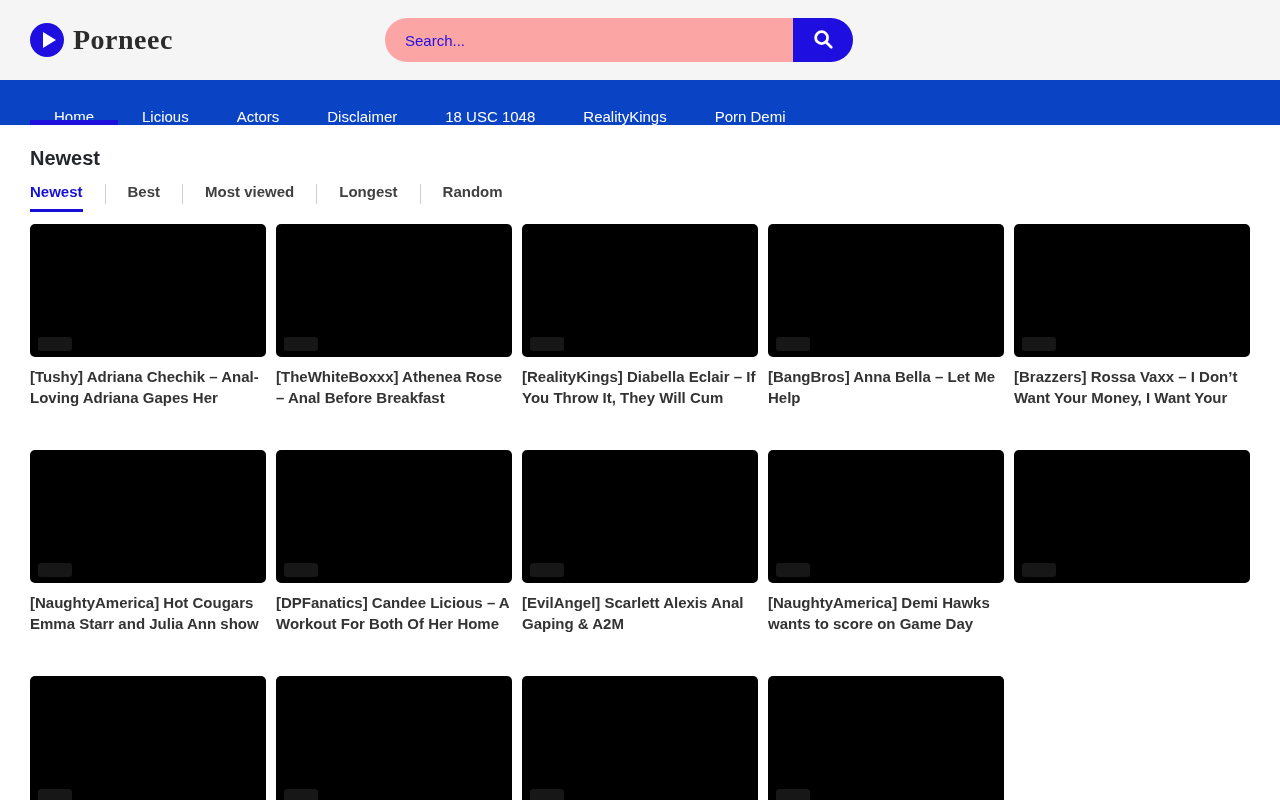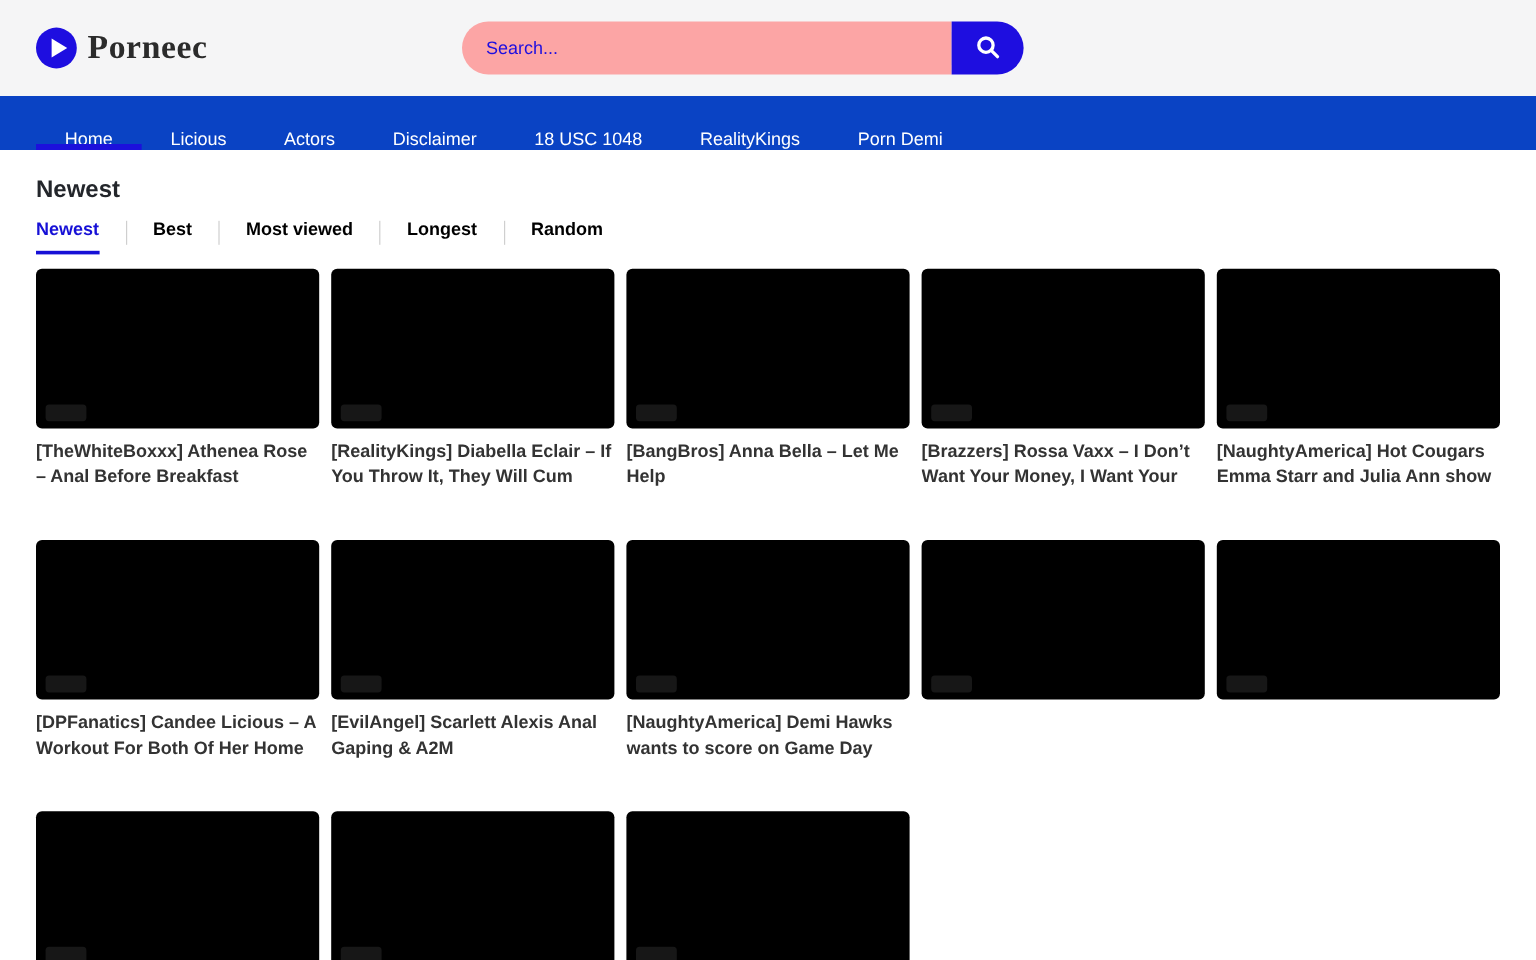--- a/index.html
+++ b/index.html
@@ -80,21 +80,21 @@
 
   
   .content { padding: 22px 30px 0; }
   .page-title {
     margin: 0 0 13px;
     font-size: 20px; font-weight: bold; color: #23262b;
   }
   .tabs { display: flex; align-items: center; }
   .tab {
     position: relative;
-    font-size: 15px; font-weight: bold; color: #000000;
+    font-size: 15px; font-weight: bold; color: #404040;
     padding-bottom: 12px; cursor: pointer; white-space: nowrap;
   }
   .tab.active { color: #1610d6; }
   .tab.active::after {
     content: ""; position: absolute;
     left: 0; right: 0; bottom: 0; height: 3px;
     background: #1610d6;
   }
   .tab-sep {
     width: 1px; height: 20px; background: #cfcfcf;
@@ -184,20 +184,26 @@
     <div class="tab">Longest</div>
     <div class="tab-sep"></div>
     <div class="tab">Random</div>
   </div>
 
   <div class="grid">
     <div class="card">
       <div class="thumb">
           <div class="duration-badge"></div>
         </div>
+      <div class="card-title">[Tushy] Adriana Chechik – Anal-Loving Adriana Gapes Her</div>
+    </div>
+    <div class="card">
+      <div class="thumb">
+          <div class="duration-badge"></div>
+        </div>
       <div class="card-title">[TheWhiteBoxxx] Athenea Rose – Anal Before Breakfast</div>
     </div>
     <div class="card">
       <div class="thumb">
           <div class="duration-badge"></div>
         </div>
       <div class="card-title">[RealityKings] Diabella Eclair – If You Throw It, They Will Cum</div>
     </div>
     <div class="card">
       <div class="thumb">

